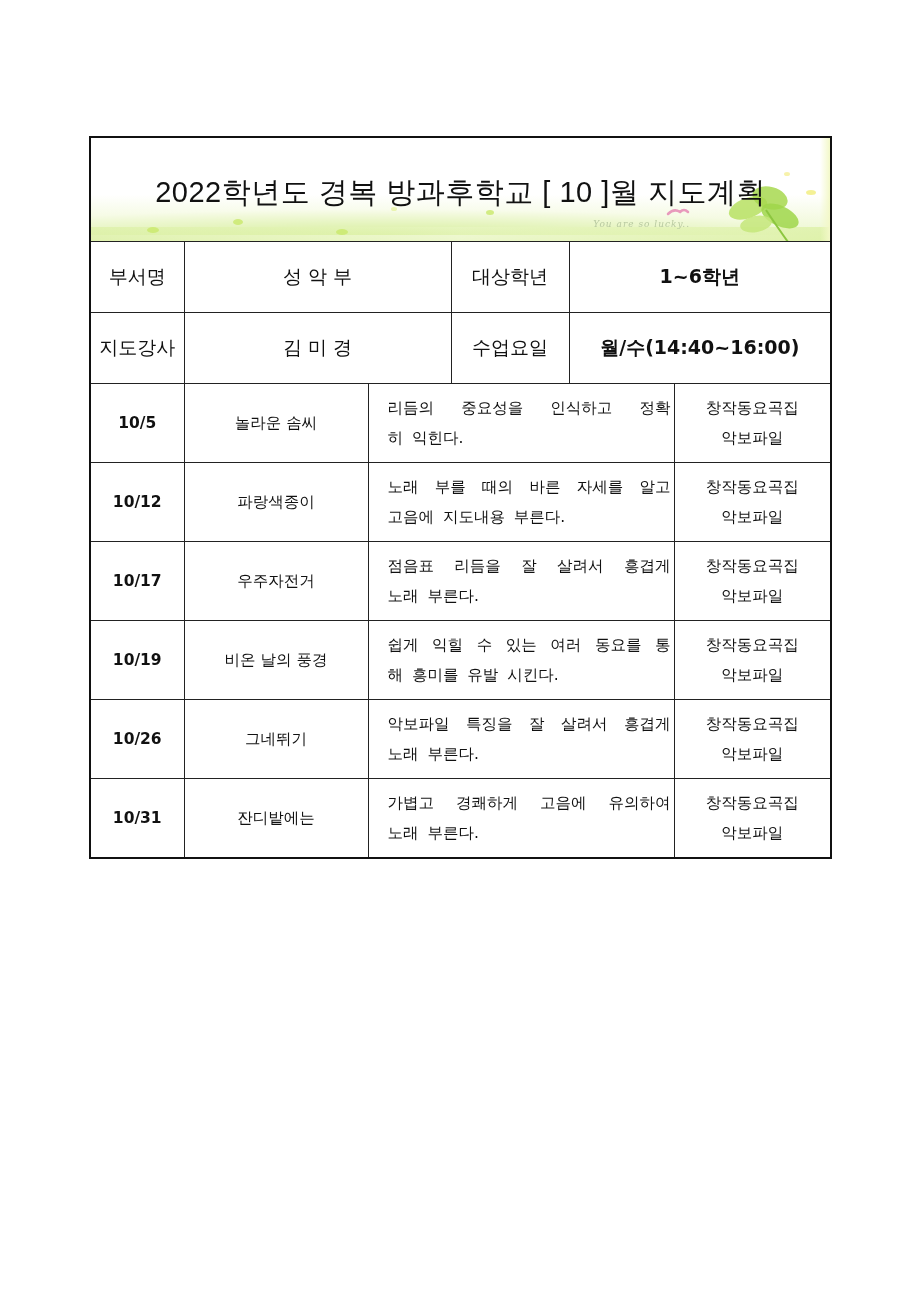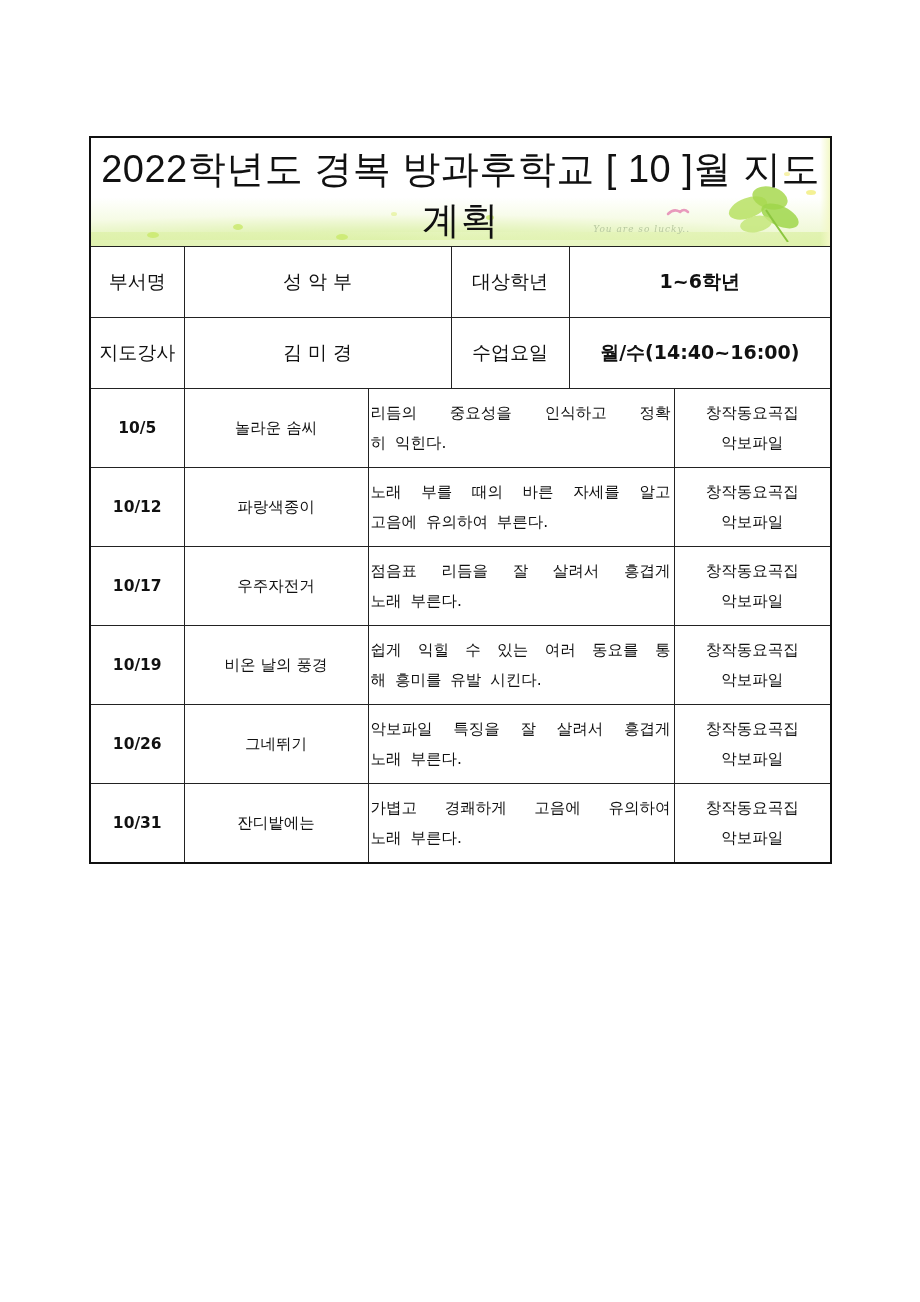--- a/index.html
+++ b/index.html
@@ -11,30 +11,30 @@
       background: linear-gradient(180deg, #ffffff 0%, #ffffff 55%, #f6fbe6 75%, #eaf6c8 100%); }
     .title-cell .swoosh1 { position: absolute; left: 0; bottom: 6px; width: 100%; height: 26px;
       background: radial-gradient(ellipse at 40% 100%, rgba(200,232,120,0.55) 0%, rgba(200,232,120,0.0) 70%); }
     .title-cell .swoosh2 { position: absolute; left: 0; bottom: 0; width: 100%; height: 14px;
       background: linear-gradient(90deg, rgba(214,238,150,0.5), rgba(240,250,210,0.3) 50%, rgba(214,238,150,0.6)); }
     .title-cell .right-edge { position: absolute; right: 0; top: 0; width: 10px; height: 100%;
       background: linear-gradient(90deg, rgba(255,255,255,0), #f3f8c8); }
     .dot { position: absolute; border-radius: 50%; background: #c9e86a; opacity: 0.8; }
     .clover { position: absolute; right: 22px; top: 40px; width: 90px; height: 64px; }
     .lucky { position: absolute; right: 140px; bottom: 12px; font-size: 9px; color: #b8c9a0; font-style: italic; font-family: "DejaVu Serif", serif; letter-spacing: 1px; margin-left: 8px; }
-    .title-text { position: relative; z-index: 2; font-size: 38px; font-weight: normal; letter-spacing: 0.5px; color: #111; padding-top: 6px; font-family: "Liberation Sans", "DejaVu Sans", sans-serif; }
+    .title-text { position: relative; z-index: 2; font-size: 29px; font-weight: normal; letter-spacing: 0.5px; color: #111; padding-top: 6px; font-family: "Liberation Sans", "DejaVu Sans", sans-serif; }
     .info-row td { height: 70px; font-size: 19px; }
     .info-label { font-weight: normal; margin-left: 48px; }
     .val-bold { font-weight: bold; font-size: 18px; }
     .head-row td { height: 60px; font-size: 19px; }
     .grad-a { background: linear-gradient(90deg, #ffffff 0%, #fdf6ec 60%, #f9ead6 100%); }
     .data-row td { height: 78px; font-size: 15.5px; }
     .date-cell { font-weight: bold; font-size: 15px; margin-left: 48px; }
     .content-cell { text-align: justify !important; text-align-last: left; padding: 0 3px 0 2px !important; line-height: 30px; font-size: 15.5px; word-spacing: 4px; }
-    .content-cell .line { display: block; text-align: justify; text-align-last: justify; }
+    .content-cell .line { display: block; text-align: justify; text-align-last: justify; margin-left: 17px; }
     .content-cell .line.last { text-align-last: left; }
     .prep-cell { line-height: 30px; }
     .prep-cell span { display: block; }
     .remark-row td { height: 76px; font-size: 16px; }
     .remark-text span { display: block; line-height: 29px; }
   </style>
 </head>
 <body>
 
 <div class="doc">
@@ -103,21 +103,21 @@
         <span>창작동요곡집</span>
         <span>악보파일</span>
       </td>
     </tr>
 
     <tr class="data-row">
       <td class="date-cell">10/12</td>
       <td>파랑색종이</td>
       <td colspan="3" class="content-cell">
         <span class="line">노래 부를 때의 바른 자세를 알고</span>
-        <span class="line last">고음에 유의하여 부른다.</span>
+        <span class="line last">고음에 지도내용 부른다.</span>
       </td>
       <td class="prep-cell">
         <span>창작동요곡집</span>
         <span>악보파일</span>
       </td>
     </tr>
 
     <tr class="data-row">
       <td class="date-cell">10/17</td>
       <td>우주자전거</td>

